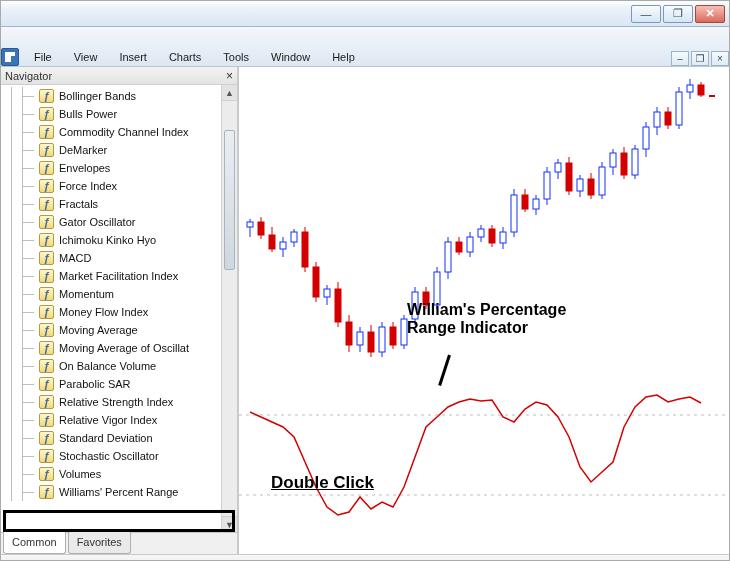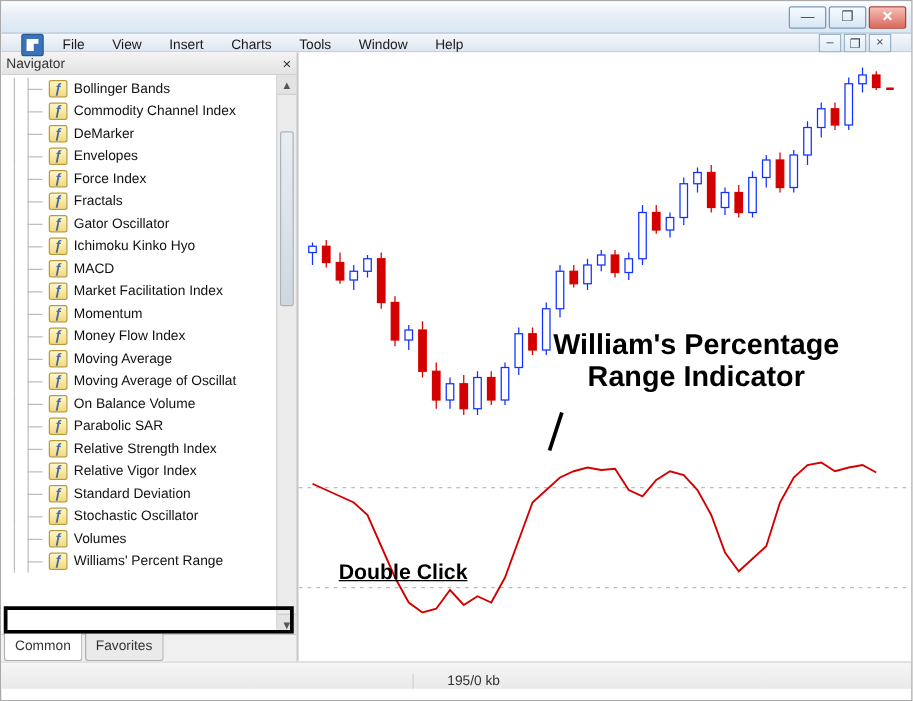--- a/index.html
+++ b/index.html
@@ -27,26 +27,26 @@
   .tbtn {
     width: 30px; height: 18px;
     border: 1px solid #7a9ab8;
     border-radius: 2px;
     display: flex; align-items: center; justify-content: center;
     background: linear-gradient(#f7fbff,#d7e6f4);
     font-size: 11px; color:#3b4c5c;
   }
   .tbtn.close { background: linear-gradient(#f6bfb8,#d96a5c); border-color:#a84438; color:#fff; font-weight:bold;}
   .menubar {
-    height: 15px;
+    height: 40px;
     background: linear-gradient(#f4f7fb,#dde7f1);
     border-bottom: 1px solid #b7c4d1;
     display: flex;
-    align-items: flex-start;
-    padding: 0 16px;
+    align-items: flex-end;
+    padding: 0 0;
     gap: 2px;
   }
   .app-icon {
     width: 18px; height: 18px;
     background: #3a74b8;
     border: 1px solid #2a5a90;
     border-radius: 2px;
     margin-right: 3px;
     position: relative;
   }
@@ -187,21 +187,21 @@
   }
   .chart-area svg { position:absolute; inset:0; }
   .annotation {
     position:absolute;
     font-family: Arial, sans-serif;
     font-weight: bold;
     color:#000;
     line-height: 1.15;
     pointer-events:none;
   }
-  .annotation.title { font-size: 23px; left: 168px; top: 220px; width: 300px; text-align: center;}
+  .annotation.title { font-size: 16px; left: 168px; top: 234px; width: 300px;}
   .annotation.dbl { font-size: 17px; left: 32px; top: 406px; text-decoration: underline; }
   .pointer-line {
     position:absolute;
     width: 3px; height: 32px;
     background:#000;
     transform: rotate(18deg);
     transform-origin: top center;
   }
   .statusbar {
     height:22px;
@@ -256,20 +256,24 @@
   <div class="navigator">
     <div class="nav-header">
       <span>Navigator</span>
       <span class="nav-close">×</span>
     </div>
     <div class="nav-tree">
       <div class="nav-scroll" id="nav-scroll">
           <div class="tree-item">
             <span class="ficon"></span>
             <span>Bollinger Bands</span>
+          </div>
+          <div class="tree-item">
+            <span class="ficon"></span>
+            <span>Bulls Power</span>
           </div>
           <div class="tree-item">
             <span class="ficon"></span>
             <span>Commodity Channel Index</span>
           </div>
           <div class="tree-item">
             <span class="ficon"></span>
             <span>DeMarker</span>
           </div>
           <div class="tree-item">

